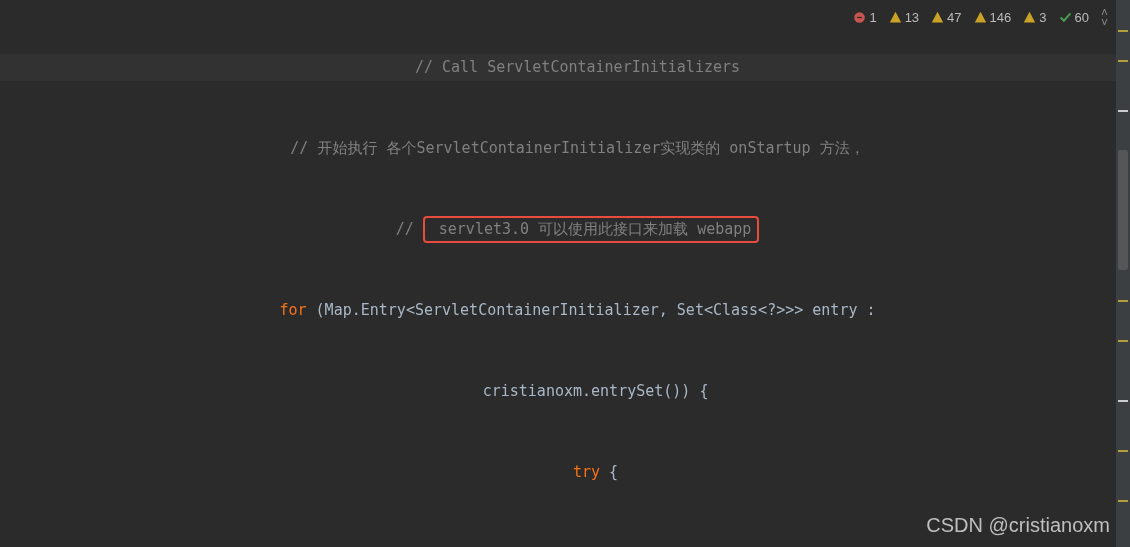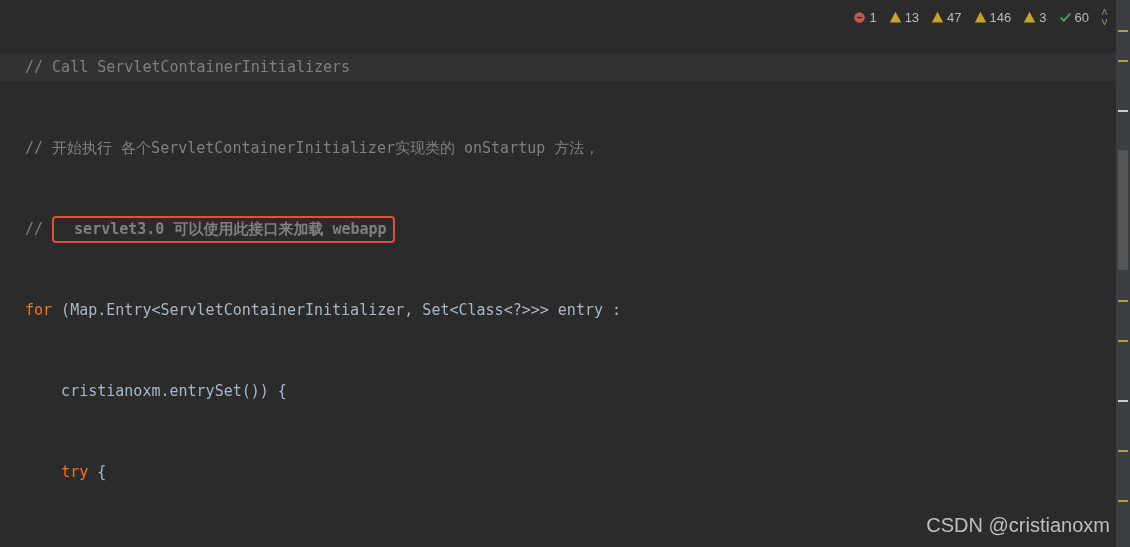--- a/index.html
+++ b/index.html
@@ -13,32 +13,31 @@
     height:547px;
     overflow:hidden;
     position:relative;
   }
   .editor {
     position:absolute;
     left:0; top:0; right:0; bottom:0;
     padding-top:0;
     white-space:pre;
   }
-  .line { padding-left:25px; position:relative; height:27px; }
+  .line { padding-left:25px; position:relative; height:27px;text-align:center; }
   .hl-line { background:#323232; }
   .comment { color:#808080; }
   .kw { color:#f97316; }
   .ident { color:#a9b7c6;margin-top:12px; }
   .red-box {
     border:2px solid #e74c3c;
     border-radius:4px;
-    padding:0 6px 1px 20px;
+    padding:0 6px 1px 14px;
     display:inline-block;
     line-height:22px;
-    font-weight:bold;
   }
   
   .status-bar {
     position:absolute;
     top:4px; right:22px;
     display:flex;
     gap:12px;
     align-items:center;
     font-size:13px;
     color:#bbbbbb;

